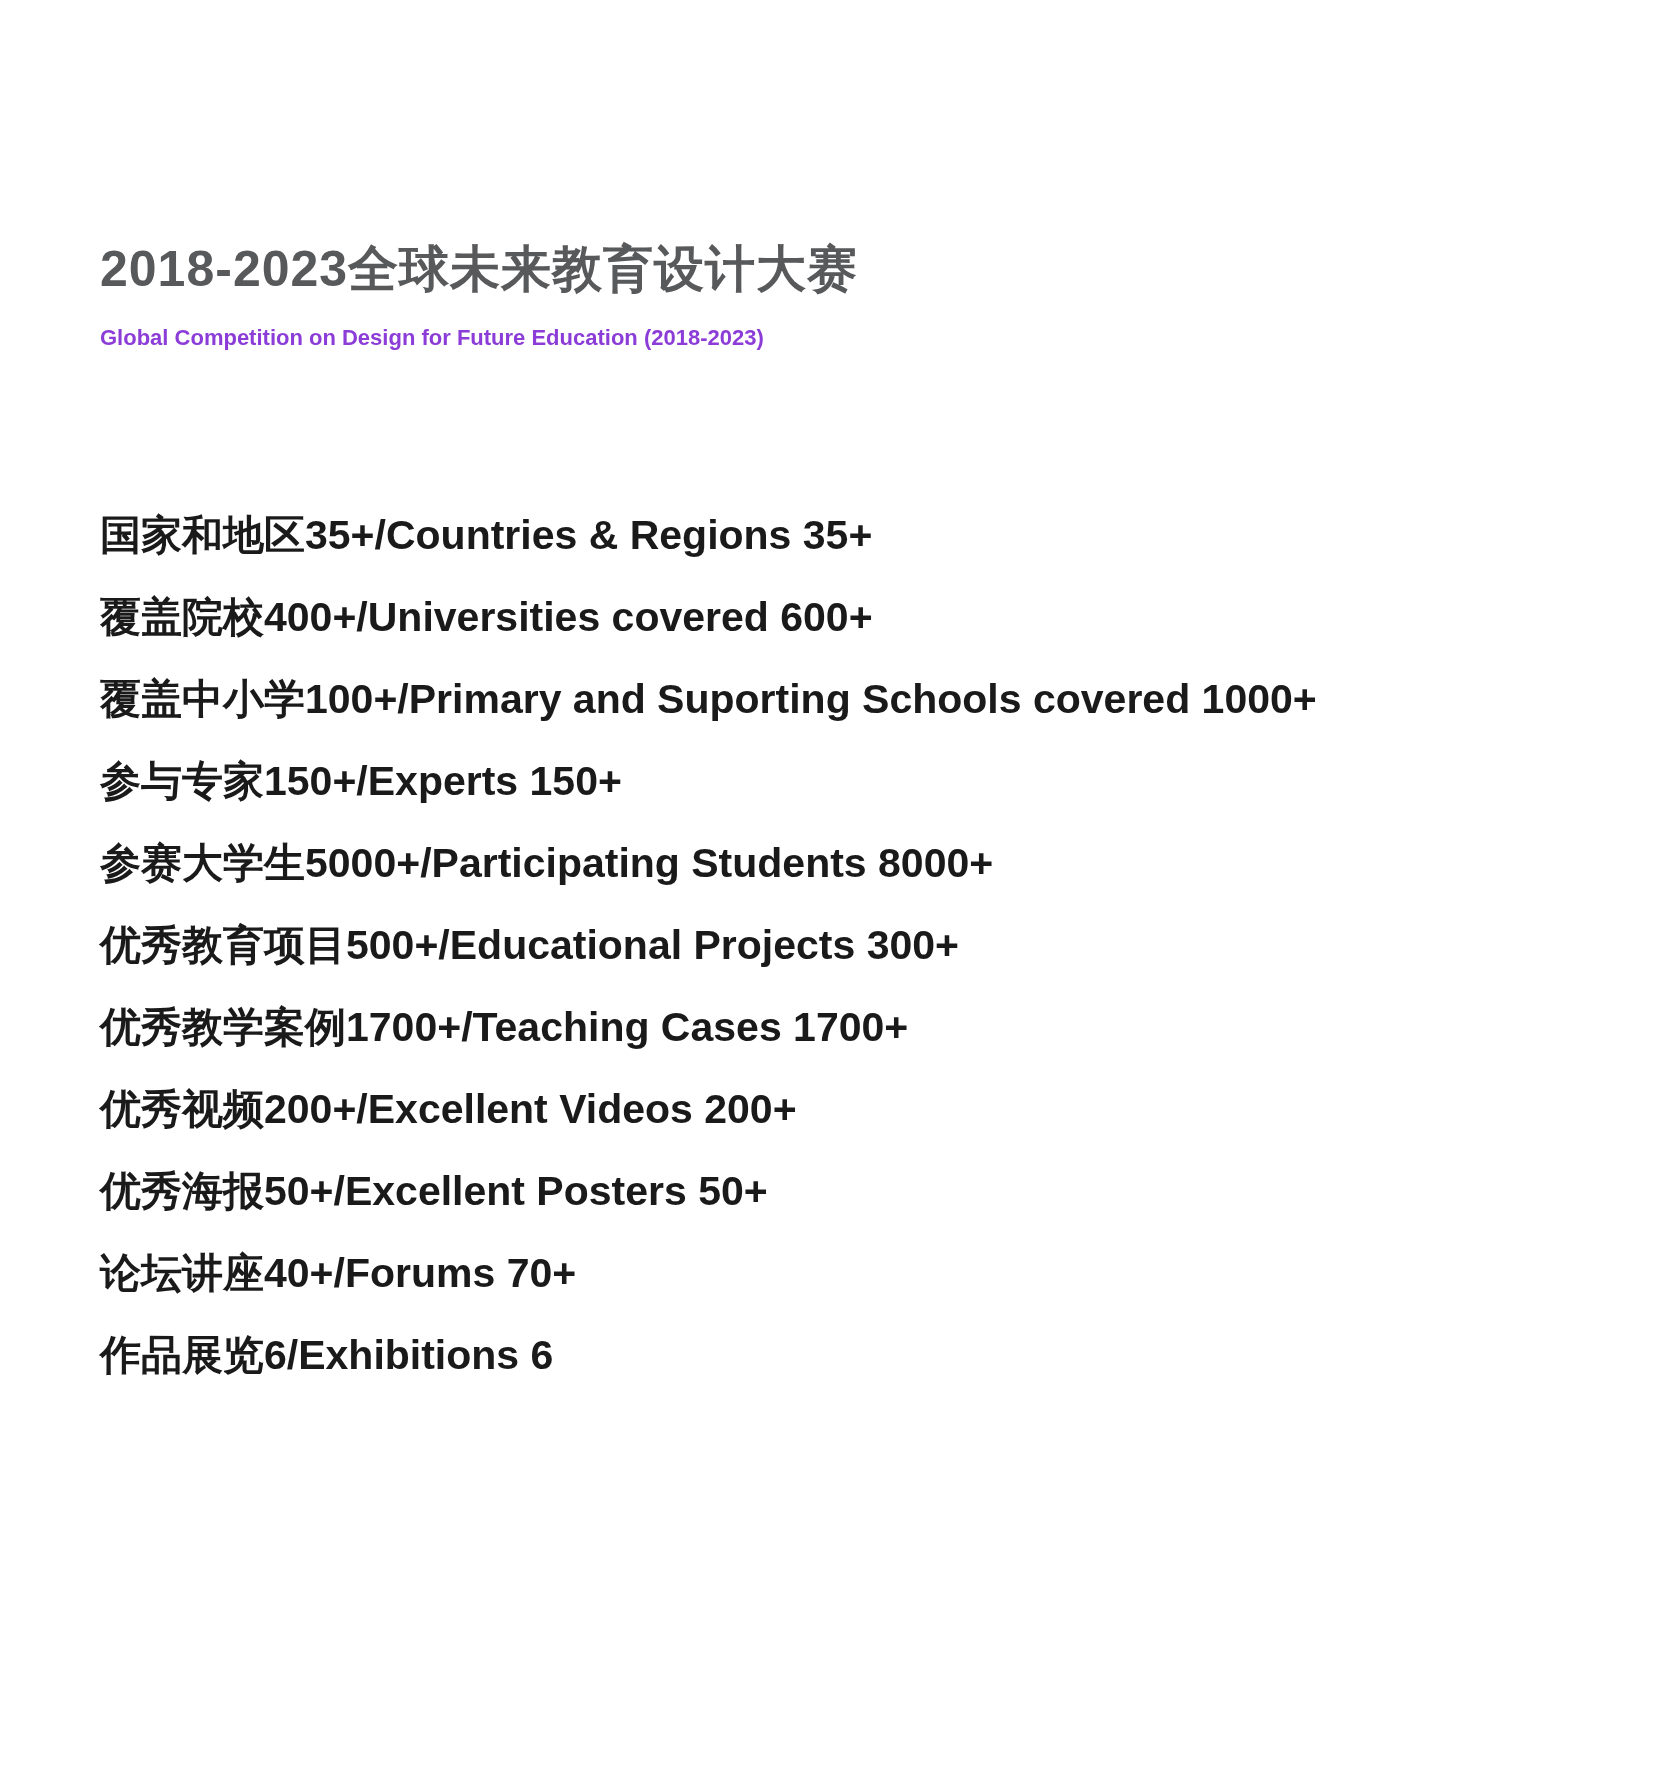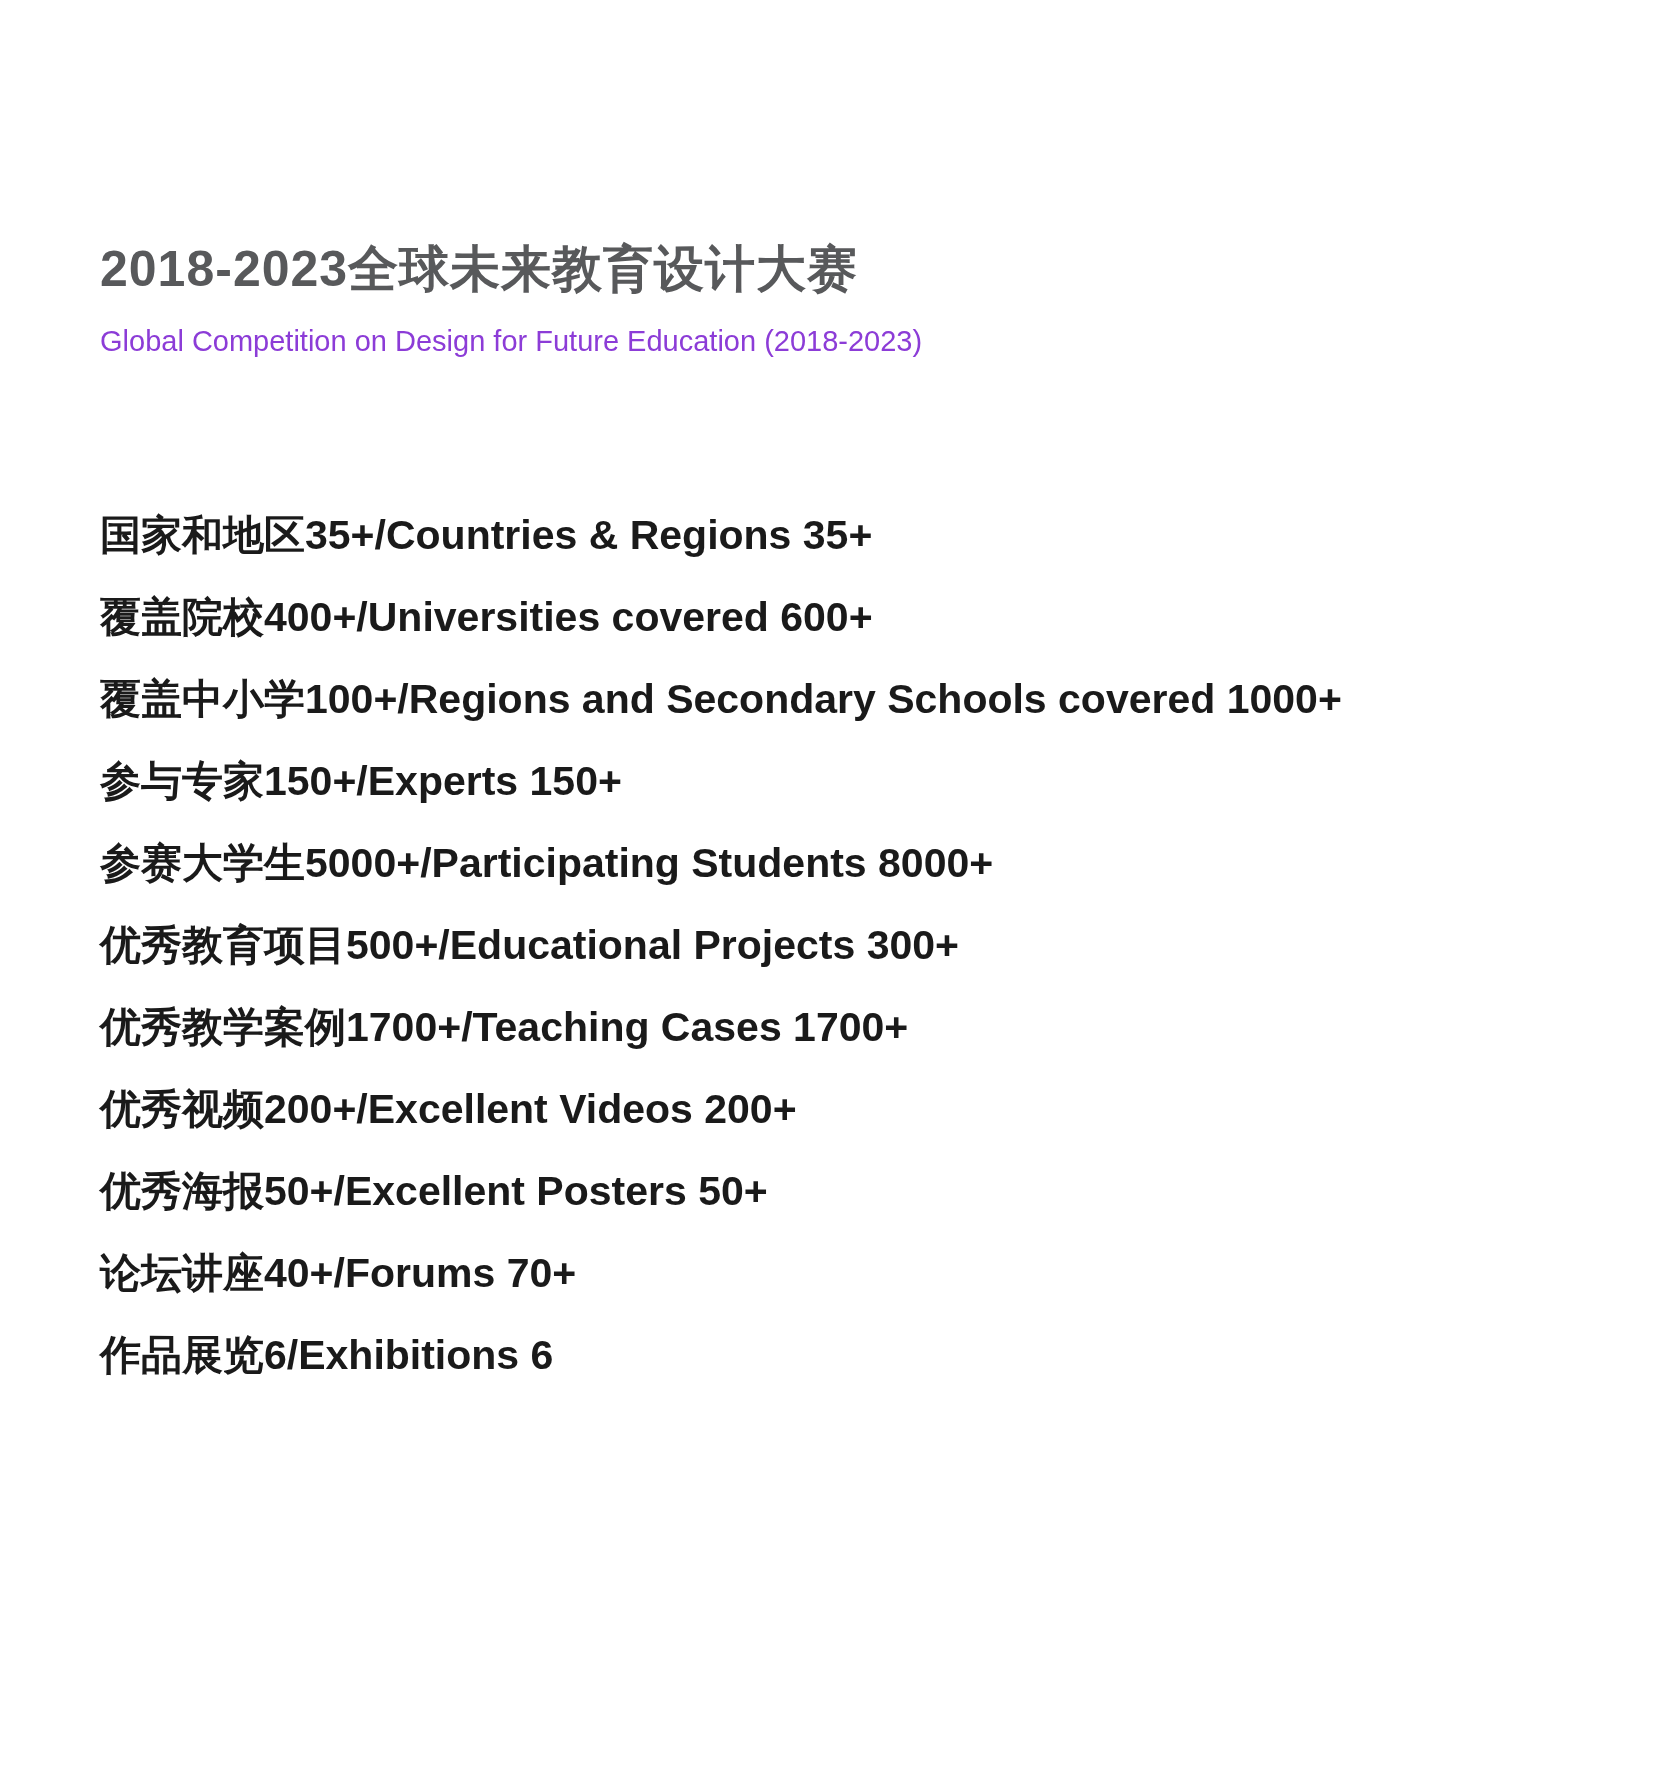--- a/index.html
+++ b/index.html
@@ -23,22 +23,22 @@
   .page-title {
     margin: 0;
     font-size: 50px;
     font-weight: 700;
     letter-spacing: 1px;
     color: var(--title-color, #58595b);
     white-space: nowrap;
   }
   .page-subtitle {
     margin: 22px 0 4px 0;
-    font-size: 29px;
-    font-weight: 400;
+    font-size: 22px;
+    font-weight: 700;
     color: var(--subtitle-color, #8c3cd7);
     white-space: nowrap;
   }
   .stats-list {
     position: absolute;
     left: 100px;
     top: 494px;
   }
   .stat-line {
     font-size: 41px;
@@ -53,21 +53,21 @@
 
 <div class="page" style="--bg: #ffffff; --title-color: #58595b; --subtitle-color: #8c3cd7; --body-color: #1a1a1a;">
   <div class="header">
     <h1 class="page-title">2018-2023全球未来教育设计大赛</h1>
     <h2 class="page-subtitle">Global Competition on Design for Future Education (2018-2023)</h2>
   </div>
 
   <div class="stats-list">
     <div class="stat-line">国家和地区35+/Countries &amp; Regions 35+</div>
     <div class="stat-line">覆盖院校400+/Universities covered 600+</div>
-    <div class="stat-line">覆盖中小学100+/Regions and Secondary Schools covered 1000+</div>
+    <div class="stat-line">覆盖中小学100+/Primary and Suporting Schools covered 1000+</div>
     <div class="stat-line">参与专家150+/Experts 150+</div>
     <div class="stat-line">参赛大学生5000+/Participating Students 8000+</div>
     <div class="stat-line">优秀教育项目500+/Educational Projects 300+</div>
     <div class="stat-line">优秀教学案例1700+/Teaching Cases 1700+</div>
     <div class="stat-line">优秀视频200+/Excellent Videos 200+</div>
     <div class="stat-line">优秀海报50+/Excellent Posters 50+</div>
     <div class="stat-line">论坛讲座40+/Forums 70+</div>
     <div class="stat-line">作品展览6/Exhibitions 6</div>
   </div>
 </div>

